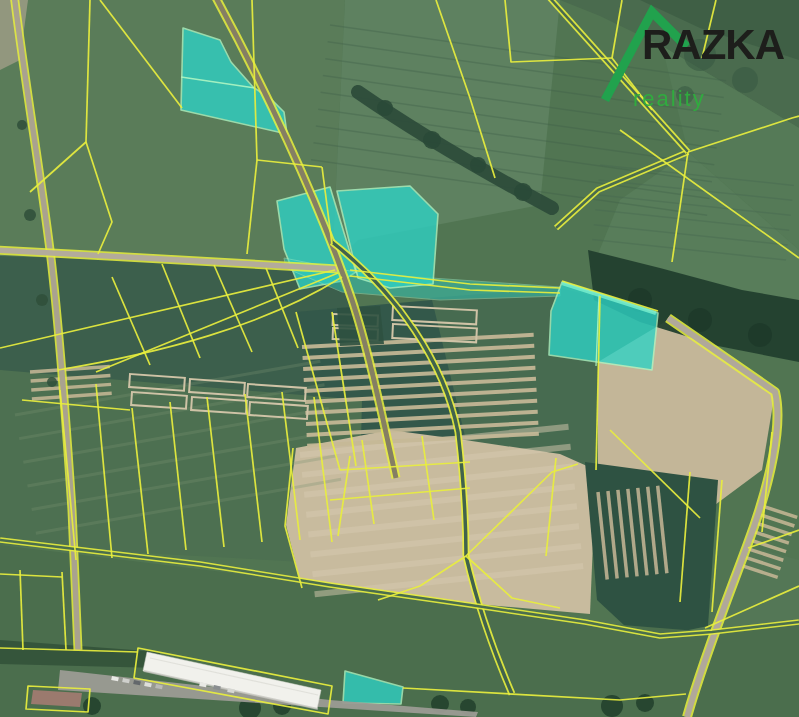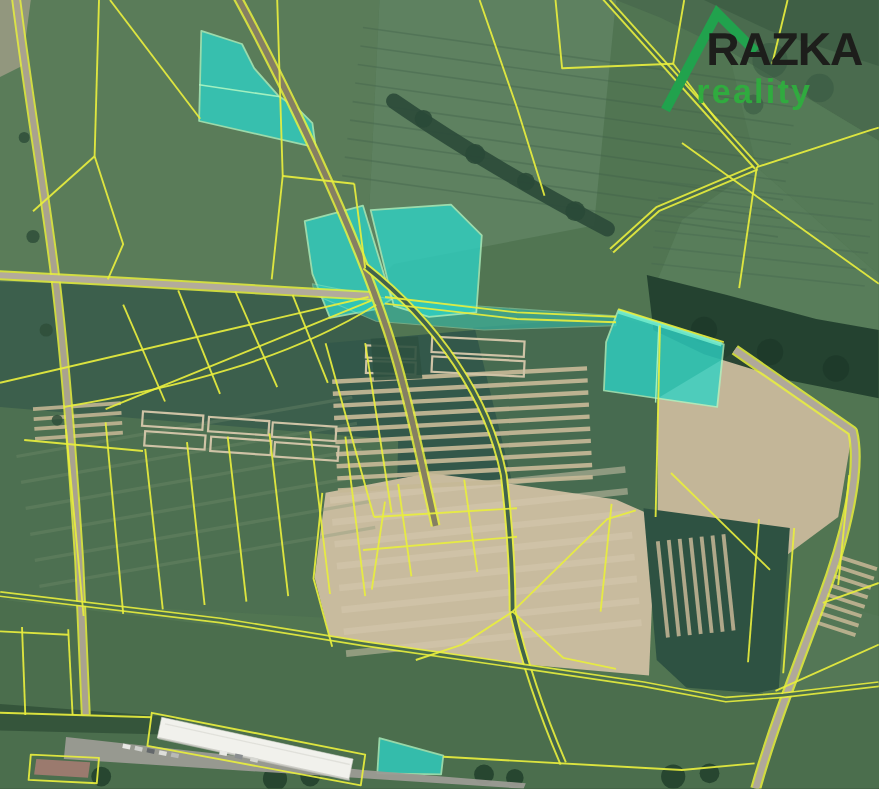--- a/index.html
+++ b/index.html
@@ -3,21 +3,21 @@
 <meta charset="utf-8">
 <style>
   html,body{margin:0;padding:0;background:#222;}
   .stage{position:relative;width:799px;height:717px;overflow:hidden;background:#517552;
          font-family:"Liberation Sans",sans-serif;}
   svg.map{position:absolute;left:0;top:0;width:799px;height:717px;display:block;}
   .logo{position:absolute;left:585px;top:0;width:214px;height:120px;pointer-events:none;}
   .logo svg{position:absolute;left:0;top:0;width:214px;height:120px;overflow:visible;}
   .brand{position:absolute;left:57px;top:24px;font-size:42px;font-weight:bold;
          letter-spacing:-1px;line-height:1;white-space:nowrap;}
-  .sub{position:absolute;left:48px;top:68px;font-size:31px;font-weight:bold;
+  .sub{position:absolute;left:48px;top:88px;font-size:22px;font-weight:normal;
        letter-spacing:2px;line-height:1;white-space:nowrap;opacity:.95;}
 </style>
 </head>
 <body>
 
 <div class="stage">
   <svg class="map" viewBox="0 0 799 717" xmlns="http://www.w3.org/2000/svg">
       <rect x="0" y="0" width="799" height="717" fill="#517552"></rect>
       <polygon points="0,0 345,0 332,266 0,256" fill="#5a7c59" stroke-linejoin="round"></polygon>
       <polygon points="345,0 560,0 540,205 358,240 332,266" fill="#5e8160" stroke-linejoin="round"></polygon>

